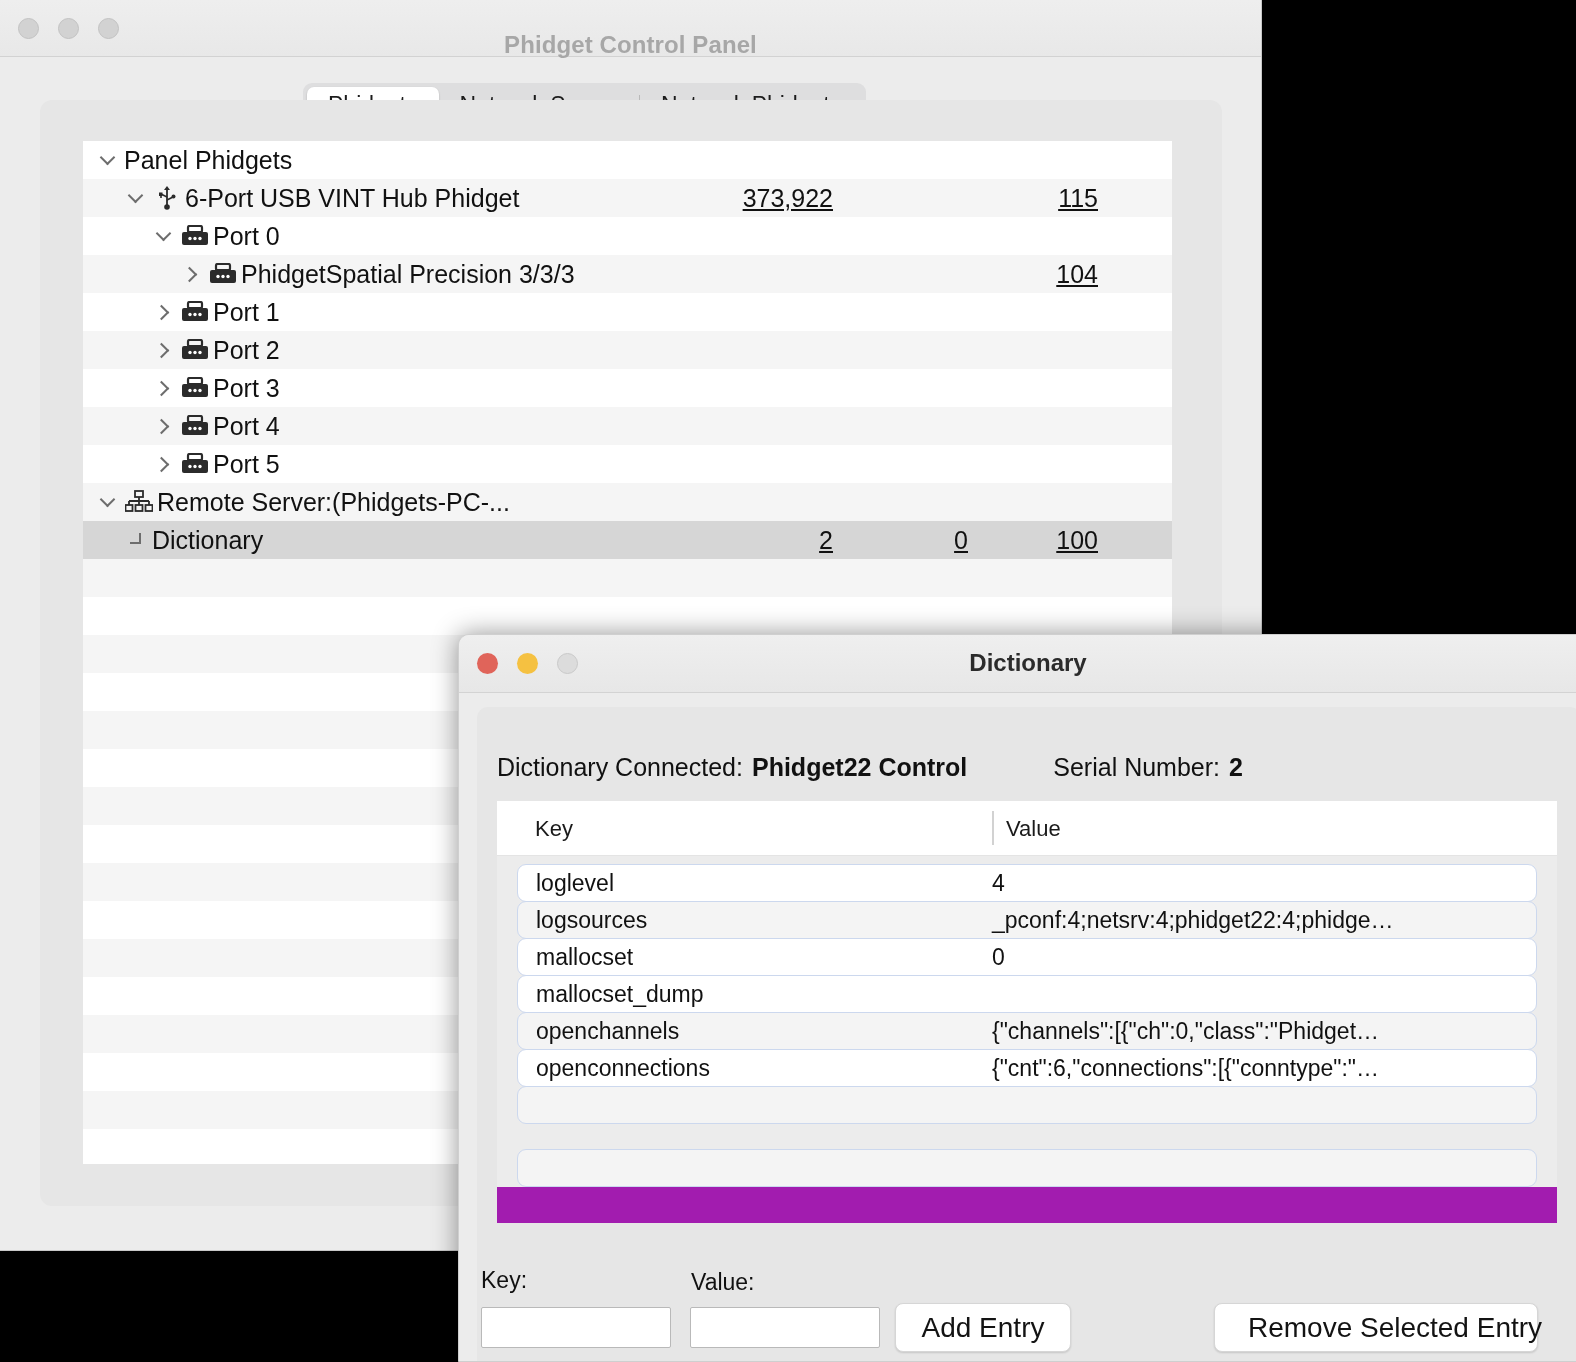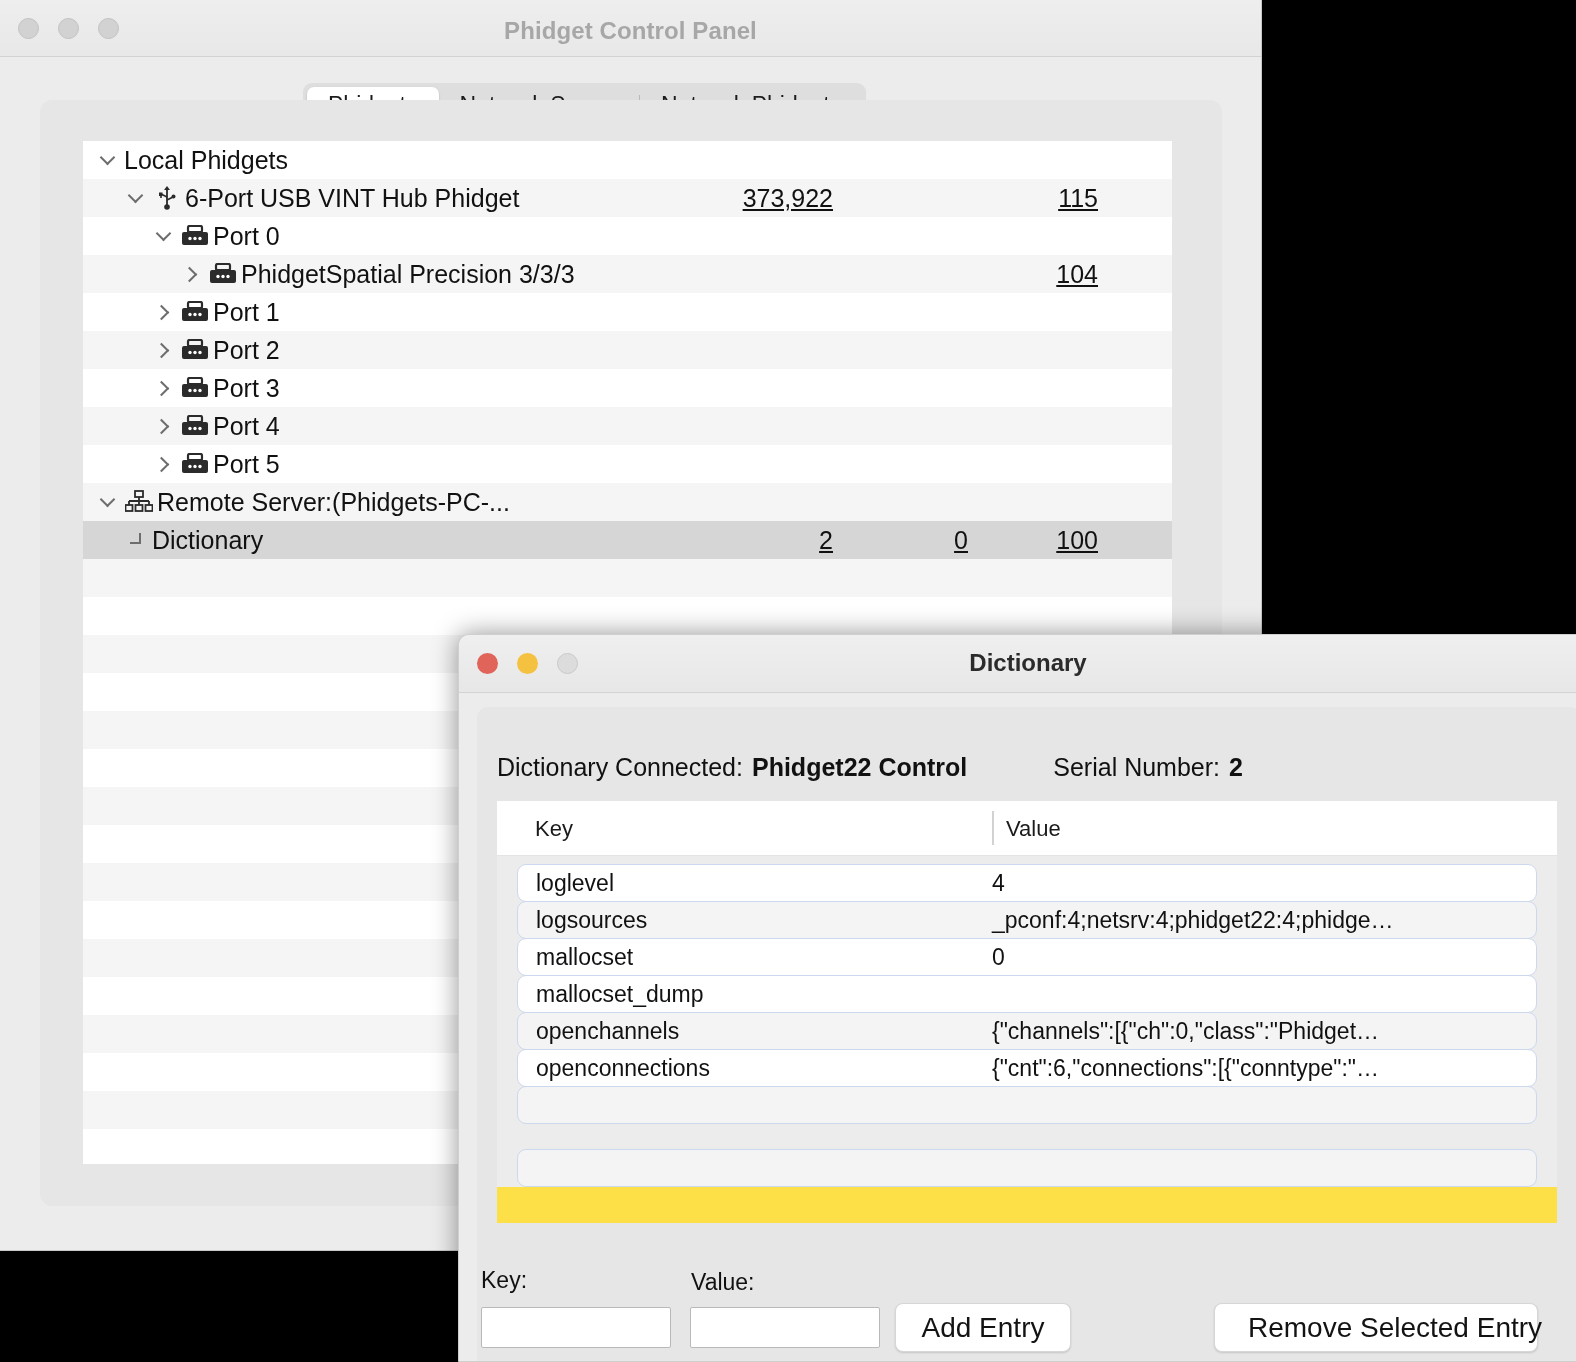--- a/index.html
+++ b/index.html
@@ -20,21 +20,21 @@
     box-sizing: border-box;
     overflow: hidden;
   }
   .main-titlebar {
     position: absolute; left: 0; top: 0; width: 100%; height: 57px;
     background: linear-gradient(#eeeeee, #e8e8e8);
     border-bottom: 1px solid #d2d2d2;
     box-sizing: border-box;
   }
   .main-title {
-    position: absolute; left: 0; top: 17px; width: 100%;
+    position: absolute; left: 0; top: 31px; width: 100%;
     text-align: center; font-size: 24px; color: #a7a7a7;
     font-weight: bold; letter-spacing: 0.1px;
   }
   .tl-group-main { position: absolute; left: 18px; top: 18px; display: flex; gap: 19px; }
   .tl-dot { width: 21px; height: 21px; border-radius: 50%; box-sizing: border-box; }
   .tl-inactive { background: #d2d2d2; border: 1px solid #c2c2c2; }
 
   .tabbar-zone { position: absolute; left: 0; top: 57px; width: 100%; height: 60px; }
   .tabbar {
     position: absolute; left: 303px; top: 26px;
@@ -125,21 +125,21 @@
   .dict-status {
     position: absolute; left: 38px; top: 118px; display: flex; align-items: baseline;
     font-size: 25px; color: #111; white-space: nowrap;
   }
   .dict-status .lbl { font-weight: normal; }
   .dict-status .val { font-weight: bold; margin-left: 9px; }
   .dict-status .gap { display: inline-block; width: 86px; }
 
   .kv-box {
     position: absolute; left: 38px; top: 166px; width: 1060px; height: 422px;
-    background: #fde047; overflow: hidden;
+    background: #a21caf; overflow: hidden;
   }
   .kv-header {
     position: relative; height: 54px; background: #ffffff;
     border-bottom: 1px solid #e4e4e4;
   }
   .kvh-label { position: absolute; top: 15px; font-size: 22px; color: #1a1a1a; }
   .kvh-div { position: absolute; top: 10px; width: 2px; height: 34px; background: #d2d2d2; }
 
   .kv-body { position: relative; background: #ececec; padding: 8px 20px 0 20px; }
   .kv-row {
@@ -191,21 +191,21 @@
       </div>
     </div>
 
     <div class="panel-well"></div>
 
     <div class="tree-box">
       <div class="tree-rows" id="tree-rows">
           <div class="trow odd">
             <div class="tname" style="margin-left: 14px;">
               <span class="twisty open"></span>
-              <span>Local Phidgets</span>
+              <span>Panel Phidgets</span>
             </div>
           </div>
           <div class="trow even">
             <div class="tname" style="margin-left: 42px;">
               <span class="twisty open"></span>
               <span class="ticon">
                 <svg width="22" height="26" viewBox="0 0 22 26">
                   <path d="M11 3 L11 20" stroke="#2a2a2a" stroke-width="1.8" fill="none"></path>
                   <path d="M8 5 L11 1 L14 5 Z" fill="#2a2a2a"></path>
                   <circle cx="11" cy="22" r="2.8" fill="#2a2a2a"></circle>

